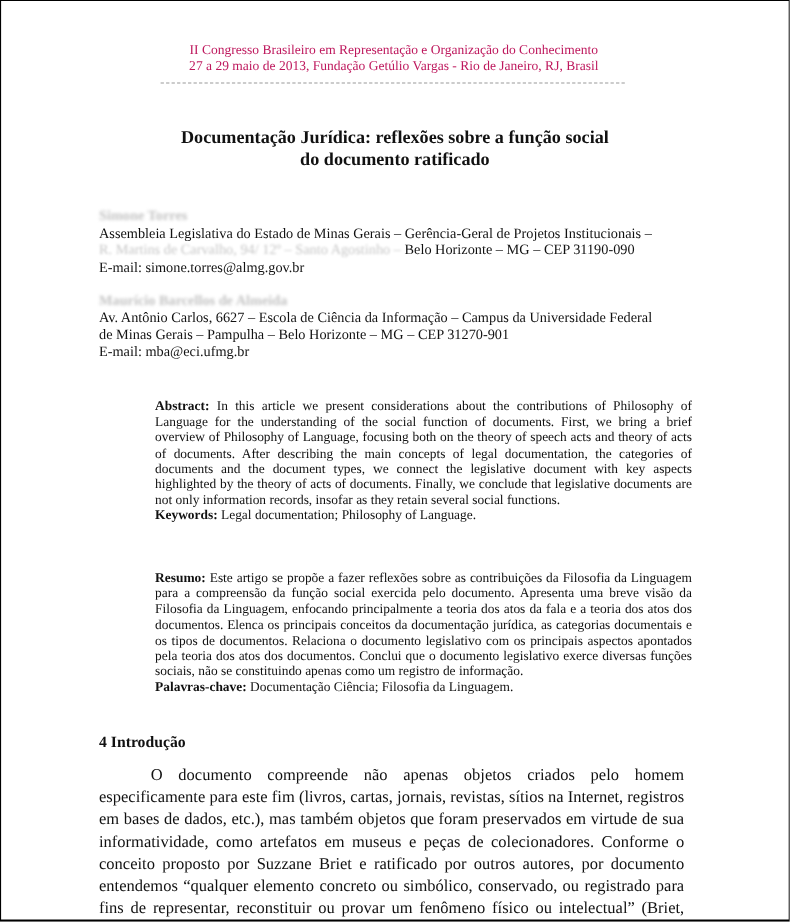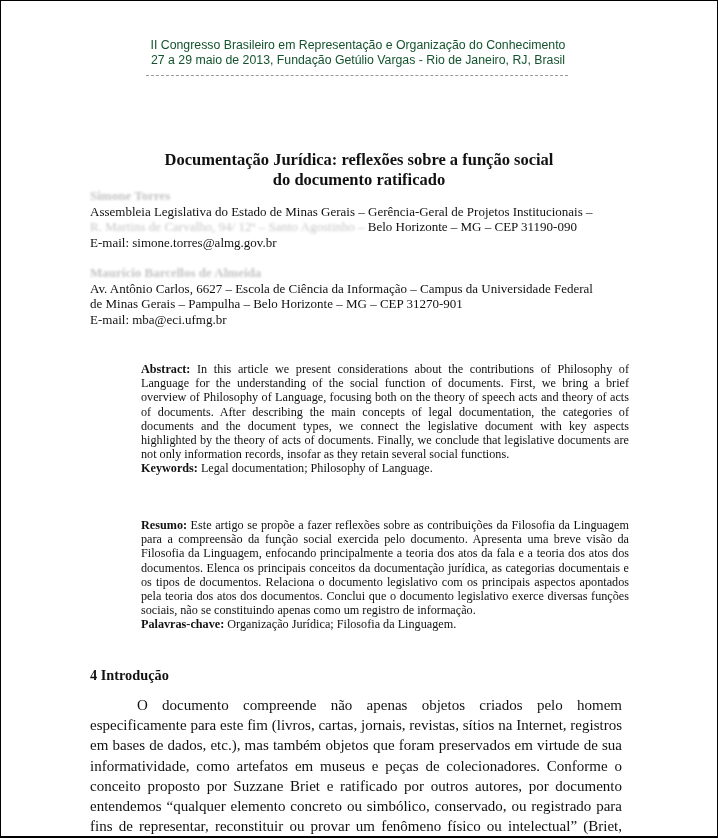--- a/index.html
+++ b/index.html
@@ -5,33 +5,32 @@
   html, body { margin: 0; padding: 0; background: #ffffff; }
   body { width: 718px; height: 838px; overflow: hidden; position: relative; }
   .page {
     position: absolute; left: 0; top: 0; width: 716px; height: 835px;
     border: 1px solid #000; border-bottom: 2px solid #000;
     background: #fff; overflow: hidden;
     font-family: "Liberation Serif", serif; color: #111;
   }
   .header {
     position: absolute; left: 145px; top: 37px; width: 424px;
-    font-family: Liberation Sans, sans-serif; color: #14532d;
+    font-family: Liberation Serif, serif; color: #be185d;
     font-size: 12.3px; line-height: 15px; text-align: center;
   }
   .header .line { display: block; white-space: nowrap; }
   .header-rule {
     position: absolute; left: 145px; top: 74px; width: 422px; height: 0;
     border-top: 1px dashed #9a9a9a;
   }
   .title {
     position: absolute; left: 100px; top: 114px; width: 516px;
     text-align: center; font-weight: bold; font-size: 16.5px; line-height: 20px;
     color: #111;
-    margin-top: 35px;
   }
   .title span { display: block; }
   .author-block { position: absolute; left: 89px; width: 540px; font-size: 13px; line-height: 15.6px; }
   .author-block .name { font-weight: bold; color: #c4c4c4; filter: blur(1.3px); display: block; }
   .author-block .line { display: block; white-space: nowrap; }
   .blurred { color: #c8c8c8; filter: blur(1.2px); }
   .a1 { top: 187px; }
   .a2 { top: 264px; }
   .abstract-block {
     position: absolute; left: 140px; width: 488px;
@@ -81,19 +80,19 @@
     <span class="line">E-mail: mba@eci.ufmg.br</span>
   </div>
 
   <div class="abstract-block abs">
     <div><b>Abstract:</b><span> In this article we present considerations about the contributions of Philosophy of Language for the understanding of the social function of documents. First, we bring a brief overview of Philosophy of Language, focusing both on the theory of speech acts and theory of acts of documents. After describing the main concepts of legal documentation, the categories of documents and the document types, we connect the legislative document with key aspects highlighted by the theory of acts of documents. Finally, we conclude that legislative documents are not only information records, insofar as they retain several social functions.</span></div>
     <span class="kw"><b>Keywords:</b><span> Legal documentation; Philosophy of Language.</span></span>
   </div>
 
   <div class="abstract-block res">
     <div><b>Resumo:</b><span> Este artigo se propõe a fazer reflexões sobre as contribuições da Filosofia da Linguagem para a compreensão da função social exercida pelo documento. Apresenta uma breve visão da Filosofia da Linguagem, enfocando principalmente a teoria dos atos da fala e a teoria dos atos dos documentos. Elenca os principais conceitos da documentação jurídica, as categorias documentais e os tipos de documentos. Relaciona o documento legislativo com os principais aspectos apontados pela teoria dos atos dos documentos. Conclui que o documento legislativo exerce diversas funções sociais, não se constituindo apenas como um registro de informação.</span></div>
-    <span class="kw"><b>Palavras-chave:</b><span> Organização Jurídica; Filosofia da Linguagem.</span></span>
+    <span class="kw"><b>Palavras-chave:</b><span> Documentação Ciência; Filosofia da Linguagem.</span></span>
   </div>
 
   <div class="section-title">4 Introdução</div>
   <div class="body-text">O documento compreende não apenas objetos criados pelo homem especificamente para este fim (livros, cartas, jornais, revistas, sítios na Internet, registros em bases de dados, etc.), mas também objetos que foram preservados em virtude de sua informatividade, como artefatos em museus e peças de colecionadores. Conforme o conceito proposto por Suzzane Briet e ratificado por outros autores, por documento entendemos “qualquer elemento concreto ou simbólico, conservado, ou registrado para fins de representar, reconstituir ou provar um fenômeno físico ou intelectual” (Briet, 1951:10, tradução nossa).</div>
 
 </div>
 
 </body></html>

